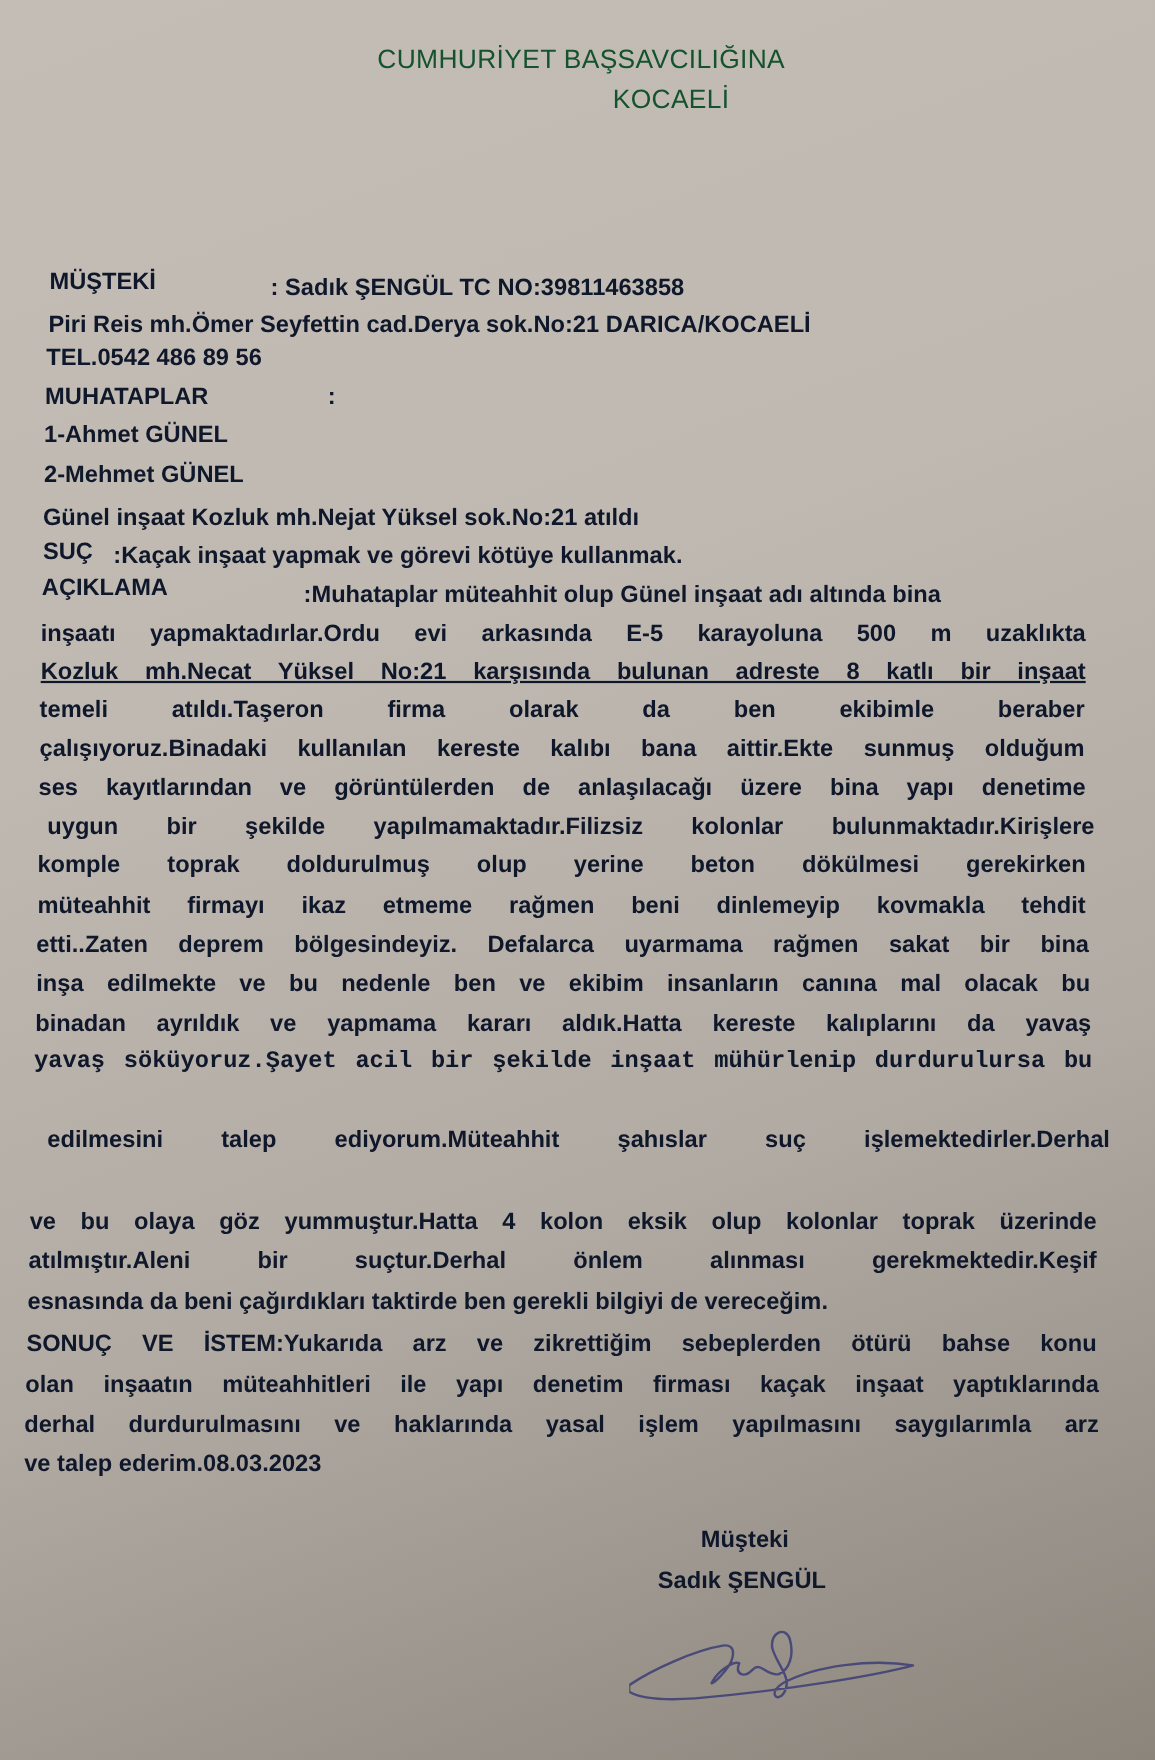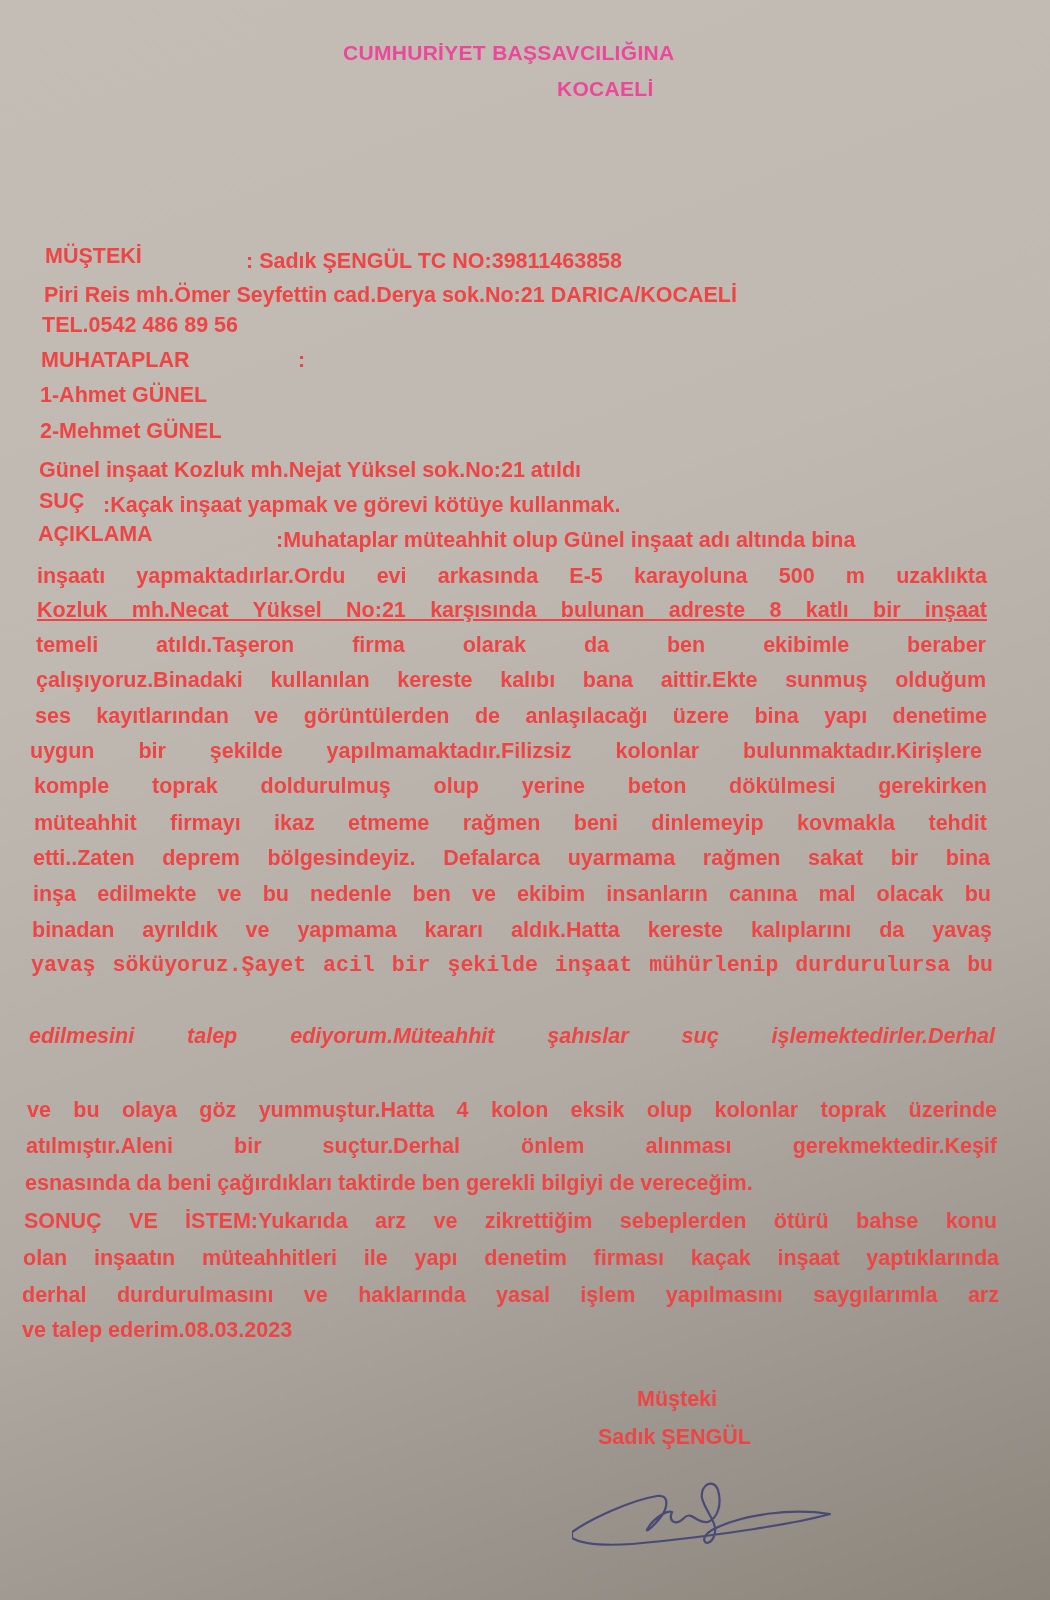--- a/index.html
+++ b/index.html
@@ -4,22 +4,22 @@
 <style>
   html, body { margin:0; padding:0; }
   body {
     width:1050px; height:1600px; overflow:hidden;
     background: linear-gradient(160deg, #c4bdb6 0%, #c0b9b2 35%, #b2aba4 65%, #8c857c 100%);
     font-family: "Liberation Sans", "DejaVu Sans", sans-serif;
     color:#1c1a18;
     position:relative;
   }
   .page { position:absolute; left:0; top:0; width:1050px; height:1600px; }
-  .hdr { position:absolute; font-weight:bold; font-size:21px; letter-spacing:0.3px; color:#ec4899; }
-  .line { position:absolute; font-weight:bold; font-size:21.5px; white-space:nowrap; color:#ef4444; }
+  .hdr { position:absolute; font-weight:normal; font-size:24px; letter-spacing:0.3px; color:#14532d; }
+  .line { position:absolute; font-weight:bold; font-size:21.5px; white-space:nowrap; color:#0f172a; }
   .sig { position:absolute; left:572px; top:1478px; }
 </style>
 </head>
 <body>
 
 <div class="page">
 
   <div class="hdr" style="left:343px;top:41px;">CUMHURİYET  BAŞSAVCILIĞINA</div>
   <div class="hdr" style="left:557px;top:77px;">KOCAELİ</div>
 
@@ -37,28 +37,28 @@
   <div class="line" style="left:39px;top:489px;">SUÇ</div>
   <div class="line" style="left:103px;top:493px;">:Kaçak inşaat yapmak ve görevi kötüye kullanmak.</div>
 
   <div class="line" style="left:38px;top:522px;">AÇIKLAMA</div>
   <div class="line" style="left:276px;top:528px;">:Muhataplar müteahhit olup Günel inşaat adı altında bina</div>
   <div class="line" style="left:37px;top:564px;width:950px;text-align:justify;text-align-last:justify;">inşaatı yapmaktadırlar.Ordu evi arkasında E-5 karayoluna 500 m uzaklıkta</div>
   <div class="line" style="left:37px;top:598px;width:950px;text-align:justify;text-align-last:justify;text-decoration:underline;">Kozluk mh.Necat Yüksel No:21 karşısında bulunan adreste 8 katlı bir inşaat</div>
   <div class="line" style="left:36px;top:633px;width:950px;text-align:justify;text-align-last:justify;word-spacing:34px;">temeli atıldı.Taşeron firma olarak da ben ekibimle beraber</div>
   <div class="line" style="left:36px;top:668px;width:950px;text-align:justify;text-align-last:justify;">çalışıyoruz.Binadaki kullanılan kereste kalıbı bana aittir.Ekte sunmuş olduğum</div>
   <div class="line" style="left:35px;top:704px;width:952px;text-align:justify;text-align-last:justify;">ses kayıtlarından ve görüntülerden de anlaşılacağı üzere bina yapı denetime</div>
-  <div class="line" style="left:30px;top:739px;width:952px;text-align:justify;text-align-last:justify;">uygun bir şekilde yapılmamaktadır.Filizsiz kolonlar bulunmaktadır.Kirişlere</div>
+  <div class="line" style="left:43px;top:739px;width:952px;text-align:justify;text-align-last:justify;">uygun bir şekilde yapılmamaktadır.Filizsiz kolonlar bulunmaktadır.Kirişlere</div>
   <div class="line" style="left:34px;top:774px;width:953px;text-align:justify;text-align-last:justify;">komple toprak doldurulmuş olup yerine beton dökülmesi gerekirken</div>
   <div class="line" style="left:34px;top:811px;width:953px;text-align:justify;text-align-last:justify;">müteahhit firmayı ikaz etmeme rağmen beni dinlemeyip kovmakla tehdit</div>
   <div class="line" style="left:33px;top:846px;width:957px;text-align:justify;text-align-last:justify;">etti..Zaten deprem bölgesindeyiz. Defalarca uyarmama rağmen sakat bir bina</div>
   <div class="line" style="left:33px;top:882px;width:958px;text-align:justify;text-align-last:justify;">inşa edilmekte ve bu nedenle ben ve ekibim insanların canına mal olacak bu</div>
   <div class="line" style="left:32px;top:918px;width:960px;text-align:justify;text-align-last:justify;">binadan ayrıldık ve yapmama kararı aldık.Hatta kereste kalıplarını da yavaş</div>
   <div class="line" style="left:31px;top:953px;width:962px;text-align:justify;text-align-last:justify;font-family:Liberation Mono, monospace;">yavaş söküyoruz.Şayet acil bir şekilde inşaat mühürlenip durdurulursa bu</div>
-  <div class="line" style="left:29px;top:1024px;width:966px;text-align:justify;text-align-last:justify;font-style:italic;">edilmesini talep ediyorum.Müteahhit şahıslar suç işlemektedirler.Derhal</div>
+  <div class="line" style="left:43px;top:1024px;width:966px;text-align:justify;text-align-last:justify;">edilmesini talep ediyorum.Müteahhit şahıslar suç işlemektedirler.Derhal</div>
   <div class="line" style="left:27px;top:1098px;width:970px;text-align:justify;text-align-last:justify;">ve bu olaya göz yummuştur.Hatta 4 kolon eksik olup kolonlar toprak üzerinde</div>
   <div class="line" style="left:26px;top:1134px;width:971px;text-align:justify;text-align-last:justify;">atılmıştır.Aleni bir suçtur.Derhal önlem alınması gerekmektedir.Keşif</div>
   <div class="line" style="left:25px;top:1171px;">esnasında da beni çağırdıkları taktirde ben gerekli bilgiyi de vereceğim.</div>
 
   <div class="line" style="left:24px;top:1209px;width:973px;text-align:justify;text-align-last:justify;">
     <span>SONUÇ VE İSTEM:</span><span>Yukarıda arz ve zikrettiğim sebeplerden ötürü bahse konu</span>
   </div>
   <div class="line" style="left:23px;top:1246px;width:976px;text-align:justify;text-align-last:justify;">olan inşaatın müteahhitleri ile yapı denetim firması kaçak inşaat yaptıklarında</div>
   <div class="line" style="left:22px;top:1283px;width:977px;text-align:justify;text-align-last:justify;">derhal durdurulmasını ve haklarında yasal işlem yapılmasını saygılarımla arz</div>
   <div class="line" style="left:22px;top:1318px;">ve talep ederim.08.03.2023</div>

